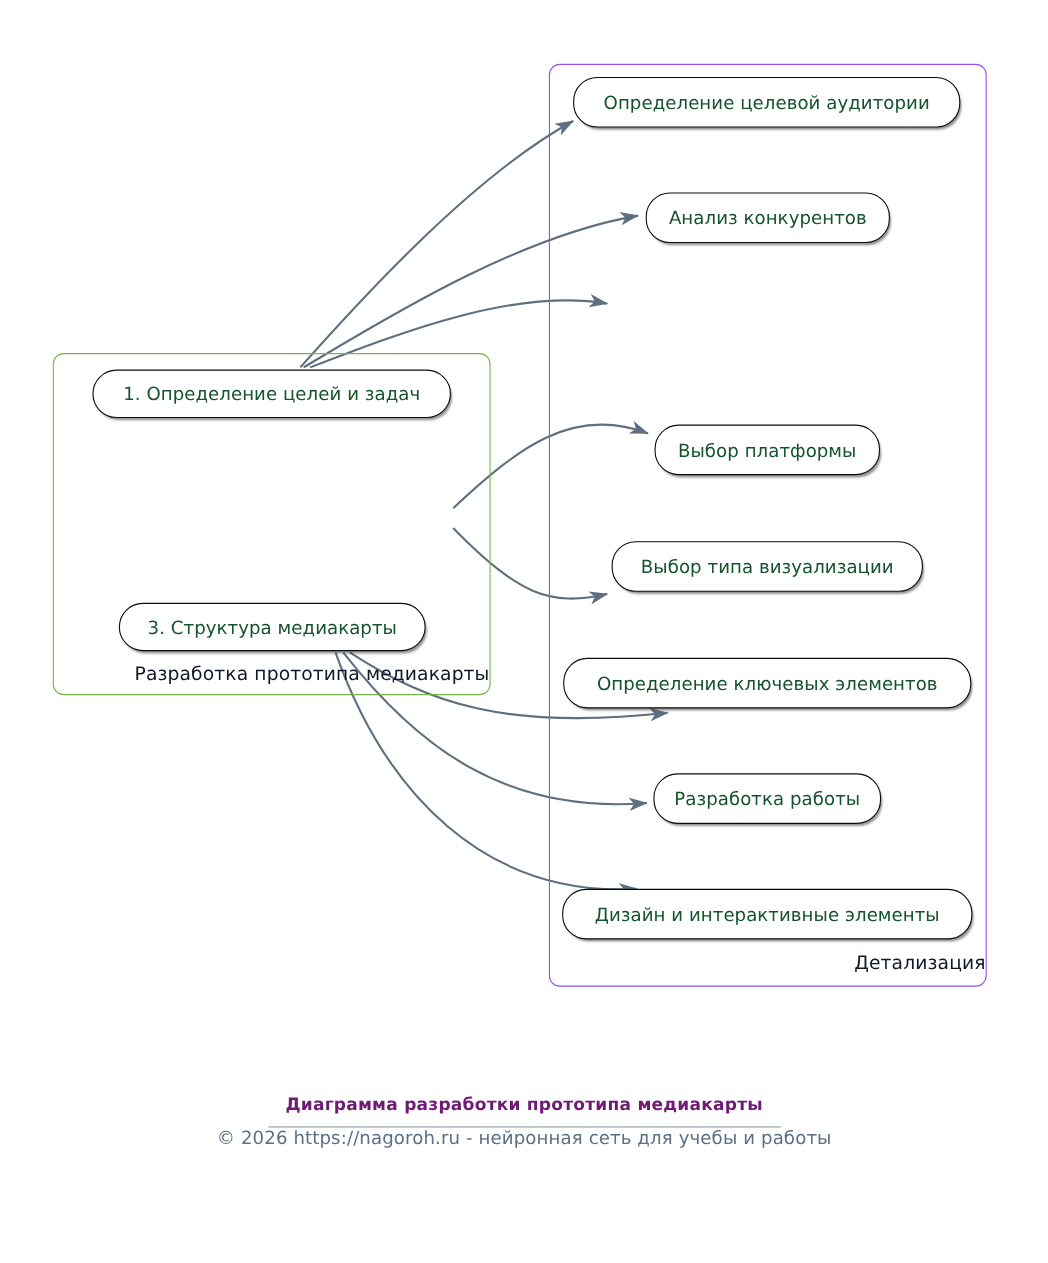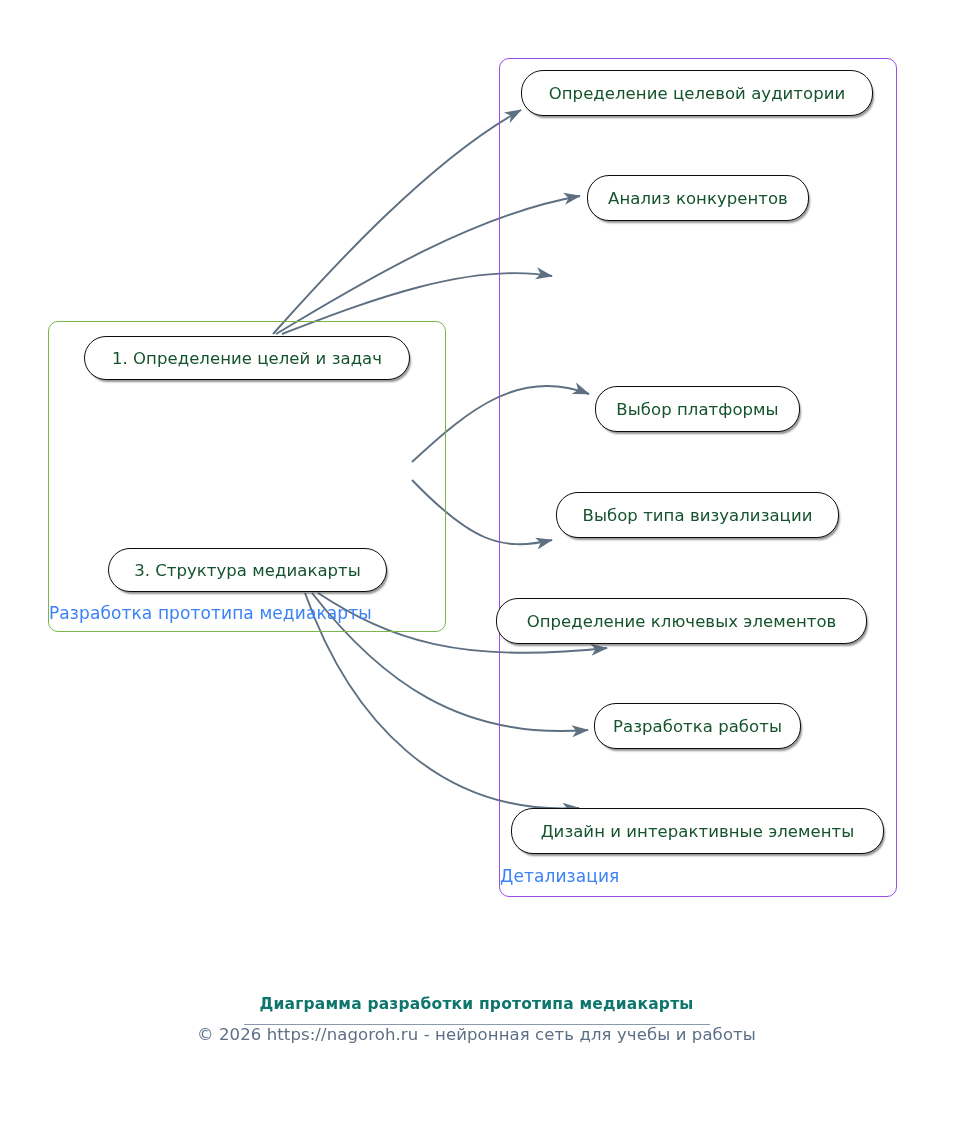--- a/index.html
+++ b/index.html
@@ -42,23 +42,23 @@
   }
   .cluster-green {
     border: 1.6px solid #7ab547;
   }
   .cluster-purple {
     border: 1.6px solid #9b4dea;
   }
   .cluster-label {
     position: absolute;
     width: 100%;
-    text-align: left;
+    text-align: right;
     font-size: 17px;
-    color: #3b82f6;
+    color: #0f172a;
     letter-spacing: 0.1px;
     white-space: nowrap;
   }
 
   
   .node {
     position: absolute;
     box-sizing: border-box;
     border: 1.5px solid #0c0c0c;
     border-radius: 22px;
@@ -76,21 +76,21 @@
   
   #footer {
     position: absolute;
     left: 0;
     width: 953px;
     text-align: center;
   }
   #footer-title {
     font-size: 15.5px;
     font-weight: bold;
-    color: #0f766e;
+    color: #701a75;
     letter-spacing: 0.2px;
   }
   #footer-divider {
     width: 466px;
     height: 0;
     margin: 11px auto 0 auto;
     border-top: 1.4px solid #8a99ab;
   }
   #footer-copyright {
     font-size: 16.5px;
@@ -145,21 +145,21 @@
 
   <div class="node" style="left:521px; top:70px; width:352px; height:46px;">Определение целевой аудитории</div>
 
   <div class="node" style="left:587px; top:175px; width:222px; height:46px;">Анализ конкурентов</div>
 
 
   <div class="node" style="left:595px; top:386px; width:205px; height:46px;">Выбор платформы</div>
 
   <div class="node" style="left:556px; top:492px; width:283px; height:46px;">Выбор типа визуализации</div>
 
-  <div class="node" style="left:496px; top:598px; width:371px; height:46px;">Определение ключевых элементов</div>
+  <div class="node" style="left:512px; top:598px; width:371px; height:46px;">Определение ключевых элементов</div>
 
   <div class="node" style="left:594px; top:703px; width:207px; height:46px;">Разработка работы</div>
 
   <div class="node" style="left:511px; top:808px; width:373px; height:46px;">Дизайн и интерактивные элементы</div>
 
   <div id="footer" style="top:995px;">
     <div id="footer-title">Диаграмма разработки прототипа медиакарты</div>
     <div id="footer-divider"></div>
     <div id="footer-copyright">© 2026 https://nagoroh.ru - нейронная сеть для учебы и работы</div>
   </div>

